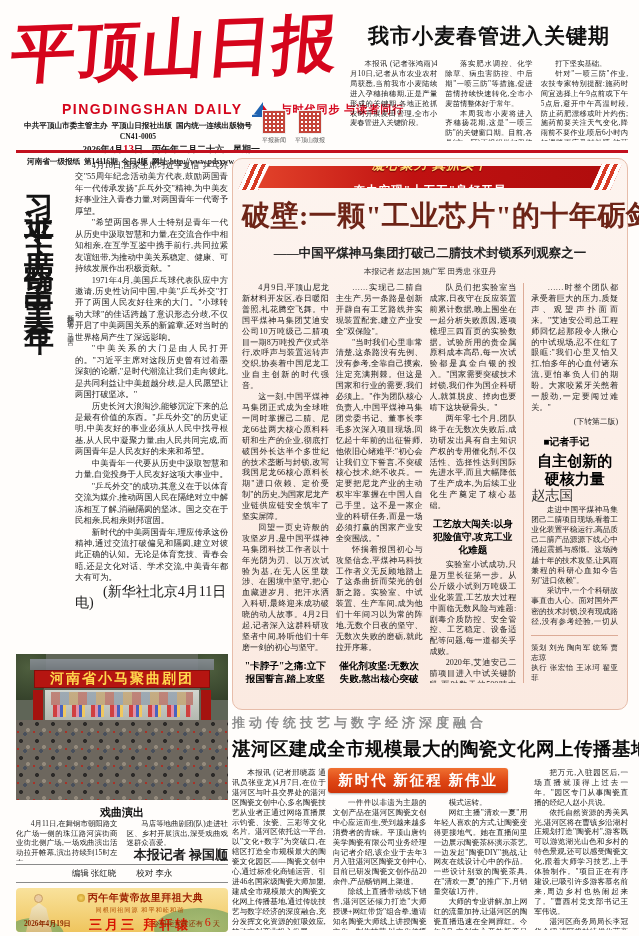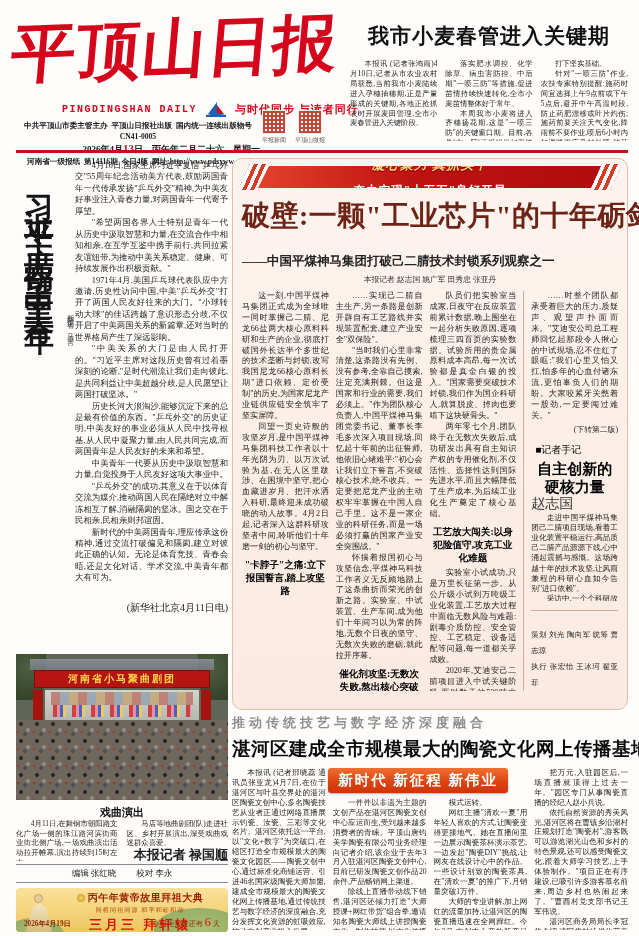--- a/index.html
+++ b/index.html
@@ -4,21 +4,21 @@
 <style>
   * { margin:0; padding:0; box-sizing:border-box; }
   body { background:#e8e8e8; font-family:"Liberation Serif","DejaVu Serif",serif; }
   #page { position:relative; width:639px; height:936px; background:#fffdfb; margin:0 auto; overflow:hidden; }
   .abs { position:absolute; }
 
   
   .m-title { left:12px; top:0px; width:345px; font-size:64px; line-height:98px; font-weight:900;
              color:#d5051c; transform:skewX(-7deg) rotate(-2deg); letter-spacing:1px; white-space:nowrap; }
   .m-subrow { left:62px; top:101px; display:flex; align-items:center; gap:9px; }
-  .m-en { font-family:Liberation Mono, monospace; font-size:10px; font-weight:bold;
+  .m-en { font-family:Liberation Sans, sans-serif; font-size:14px; font-weight:bold;
           color:#d5051c; letter-spacing:1.5px; }
   .m-logo svg { display:block; }
   .m-slogan { font-size:11px; font-weight:bold; color:#d5051c; letter-spacing:1px; }
   .m-info { left:16px; top:120px; width:244px; text-align:center; color:#1a1a1a; font-weight:bold; }
   .m-info .line { font-size:7.6px; line-height:11px; white-space:pre-wrap; }
   .m-dateline { display:flex; justify-content:flex-end; align-items:baseline; gap:9px; font-size:9px; line-height:13px; }
   .m-day { color:#d5051c; font-size:11px; font-weight:900; }
   .qr { width:24px; height:24px; border:1px solid #eee; background-color:#fff;
         background-image:repeating-linear-gradient(0deg,#c4453a 0 2px,transparent 2px 4px),
                          repeating-linear-gradient(90deg,#c4453a 0 2px,#fff 2px 4px); }
@@ -34,52 +34,52 @@
   .red-rule { left:16px; top:150px; width:612px; height:3px; background:#c2101e; }
 
   
   .left-art { left:16px; top:160px; width:212px; height:490px; display:flex; }
   .la-head { writing-mode:vertical-rl; text-orientation:upright; font-size:30px; font-weight:900;
              color:#141414; letter-spacing:13px; width:46px; padding-top:12px; line-height:46px; }
   .la-byline { writing-mode:vertical-rl; text-orientation:upright; font-size:7.2px; color:#444;
                width:13px; padding-top:148px; letter-spacing:2px; }
   .la-body { flex:1; font-size:8.4px; line-height:11.45px; text-align:justify; overflow:hidden; color:#1d1d1d; }
   .la-body p { text-indent:2em; }
-  .la-end { text-align:right; font-size:10px; margin-top:18px; }
+  .la-end { text-align:left; font-size:14px; margin-top:2px; }
 
   
   .main-box { left:232px; top:158px; width:396px; height:552px; background:linear-gradient(180deg,#fdf4ef 0%,#fbeae1 100%);
               border:1.5px solid #e7bdaa; border-radius:10px; padding:7px 9px 6px; }
   .ribbon { position:relative; margin:0 auto; width:364px; height:22px; }
   .ribbon-core { position:absolute; left:10px; right:10px; top:0; bottom:0;
                  background:linear-gradient(90deg,#e2422a,#c01111 45%,#b00d0d);
                  clip-path:polygon(11px 0,100% 0,calc(100% - 11px) 100%,0 100%);
                  display:flex; align-items:center; justify-content:center; gap:9px;flex-direction:column; }
   .ribbon-script { color:#ffd873; font-weight:900; font-size:13px; font-style:italic;
                    text-shadow:0 1px 1px #6d0000; letter-spacing:1px; white-space:nowrap; }
   .ribbon-rest { color:#fff; font-weight:800; font-size:11.5px; letter-spacing:1px; white-space:nowrap; }
   .slash { position:absolute; top:-2px; width:20px; height:26px; transform:skewX(-24deg);
            background:repeating-linear-gradient(90deg,#fff 0 4px,#d83b25 4px 8px); }
   .slash-l { left:-4px; } .slash-r { right:-4px; }
   .mb-headline { text-align:center; font-size:28px; font-weight:900; color:#6d2417;
                  margin-top:9px; letter-spacing:0.5px; white-space:nowrap; }
-  .mb-subtitle { text-align:left; font-size:12.5px; font-weight:bold; color:#222; margin-top:18px; }
+  .mb-subtitle { text-align:center; font-size:12.5px; font-weight:bold; color:#222; margin-top:10px; }
   .mb-byline { text-align:center; font-size:7.8px; color:#333; margin-top:4px; }
   .mb-cols { display:flex; gap:7px; margin-top:6px; height:400px; }
   .mb-cols .col { flex:1; font-size:8.1px; line-height:10.9px; text-align:justify; overflow:hidden; color:#1d1d1d; }
   .mb-cols p { text-indent:2em; }
   .subhead { font-weight:900; font-size:9.6px; text-align:center; margin:5px 0 4px; line-height:13px; color:#000; }
   .col4 { border-left:1px solid #dcab97; padding-left:7px; display:flex; flex-direction:column; }
   .jump { text-align:right; font-size:7.8px; margin:3px 0 7px; }
-  .notes-label { font-weight:400; font-size:10px; color:#000; margin:2px 4px 3px; }
+  .notes-label { font-weight:700; font-size:10px; color:#000; margin:2px 12px 3px; }
   .notes-head { font-size:15px; font-weight:900; color:#000; text-align:center; line-height:18px; margin:1px 0 3px; }
   .notes-byline { text-align:left; font-size:14px; color:#333; margin-bottom:3px; }
   .notes-body { flex:1; overflow:hidden; font-size:7.7px; line-height:10.2px; text-align:justify; }
   .notes-body p { text-indent:2em; }
-  .credits { border-top:1px solid #dcab97; margin-top:9px; padding-top:16px; font-size:7.4px; line-height:16px; }
+  .credits { border-top:1px solid #dcab97; margin-top:9px; padding-top:7px; font-size:7.4px; line-height:10px; }
   .credits p { text-indent:0; }
 
   
   .bottom-art { left:232px; top:714px; width:396px; }
   .ba-kicker { text-align:left; font-size:13px; font-weight:bold; color:#8f8f8f; letter-spacing:4px; }
   .ba-headline { text-align:center; font-size:18.5px; font-weight:900; color:#0c0c0c;
                  margin-top:4px; letter-spacing:0.5px; white-space:nowrap; }
   .ba-body { position:relative; display:flex; gap:7px; margin-top:7px; height:162px; }
   .ba-body .col { flex:1; font-size:7.6px; line-height:9.9px; text-align:justify; overflow:hidden; color:#1d1d1d; }
   .ba-body p { text-indent:2em; }
@@ -90,21 +90,21 @@
                display:flex; align-items:center; justify-content:center;
                color:#fff; font-weight:900; font-size:14.5px; letter-spacing:2px; }
 
   
   .photo { left:16px; top:654px; width:212px; height:146px; background:#5f6557; overflow:hidden; }
   .ph-tree { top:0; width:30px; height:46px; background:radial-gradient(circle at 40% 30%,#4e5e3e,#323e28); }
   .ph-tree-l { left:0; border-radius:0 0 50% 0; } .ph-tree-r { right:0; border-radius:0 0 0 50%; }
   .ph-truss { left:14px; right:14px; top:5px; height:11px; opacity:.85;
               background:linear-gradient(#8d939b,#777d85), repeating-linear-gradient(75deg,#aab0b8 0 2px,transparent 2px 9px); }
   .ph-banner { left:18px; right:18px; top:16px; height:18px; background:#b51511; border:1px solid #870c09;
-               color:#ffd84d; font-size:10px; font-weight:bold; letter-spacing:2px;
+               color:#ffd84d; font-size:14px; font-weight:bold; letter-spacing:2px;
                display:flex; align-items:center; justify-content:center; white-space:nowrap; overflow:hidden; }
   .ph-side { top:36px; width:10px; height:44px; background:#a5130f; }
   .ph-side-l { left:17px; } .ph-side-r { right:17px; }
   .ph-stage { left:29px; right:29px; top:36px; height:30px; background:linear-gradient(#d2d6cf,#b4b8b0); }
   .ph-backdrop { position:absolute; left:6px; right:6px; top:2px; height:13px; opacity:.75;
                  background:repeating-linear-gradient(90deg,#b96a5e 0 9px,#8d9cab 9px 18px,#c2a06b 18px 27px); }
   .ph-cast { position:absolute; left:8px; right:8px; bottom:3px; height:12px;
              background:repeating-linear-gradient(90deg,#cf4040 0 4px,#e090a8 4px 7px,#4a62c0 7px 10px,#f0c860 10px 13px,transparent 13px 19px); }
   .ph-crowd { left:0; right:0; bottom:0; height:80px; background-color:#6d675e;
               background-image:radial-gradient(circle 3px at 5px 4px,#2c2a28 70%,transparent 71%),
@@ -217,20 +217,21 @@
         <span class="ribbon-rest">奋力实现"十五五"良好开局</span>
       </div>
       <div class="slash slash-r"></div>
     </div>
     <div class="mb-headline">破壁:一颗"工业芯片"的十年砺剑</div>
     <div class="mb-subtitle">——中国平煤神马集团打破己二腈技术封锁系列观察之一</div>
     <div class="mb-byline">本报记者 赵志国 姚广军 田秀忠 张亚丹</div>
     <div class="mb-cols">
       <div class="col">
         <div>
+            <p>4月9日,平顶山尼龙新材料开发区,春日暖阳普照,礼花腾空飞舞。中国平煤神马集团艾迪安公司10万吨级己二腈项目一期8万吨投产仪式举行,欢呼声与装置运转声交织,协奏着中国尼龙工业自主创新的时代强音。</p>
             <p>这一刻,中国平煤神马集团正式成为全球唯一同时掌握己二腈、尼龙66盐两大核心原料科研和生产的企业,彻底打破国外长达半个多世纪的技术垄断与封锁,改写我国尼龙66核心原料长期"进口依赖、定价受制"的历史,为国家尼龙产业链供应链安全筑牢了坚实屏障。</p>
             <p>回望一页史诗般的攻坚岁月,是中国平煤神马集团科技工作者以十年光阴为刃、以万次试验为基,在无人区里跋涉、在困境中坚守,把心血藏进岁月、把汗水洒入科研,最终迎来成功破晓的动人故事。4月2日起,记者深入这群科研攻坚者中间,聆听他们十年磨一剑的初心与坚守。</p>
           </div>
         <div class="subhead">"卡脖子"之痛:立下报国誓言,踏上攻坚路</div>
 
       </div>
       <div class="col">
         <div>
             <p>……实现己二腈自主生产,另一条路是创新开辟自有工艺路线并实现装置配套,建立产业安全"双保险"。</p>
             <p>"当时我们心里非常清楚,这条路没有先例、没有参考,全靠自己摸索,注定充满荆棘。但这是国家和行业的需要,我们必须上。"作为团队核心负责人,中国平煤神马集团党委书记、董事长李毛多次深入项目现场,回忆起十年前的出征誓师,他依旧心绪难平:"初心会让我们立下誓言,不突破核心技术,绝不收兵。一定要把尼龙产业的主动权牢牢掌握在中国人自己手里。这不是一家企业的科研任务,而是一场必须打赢的国家产业安全突围战。"</p>

